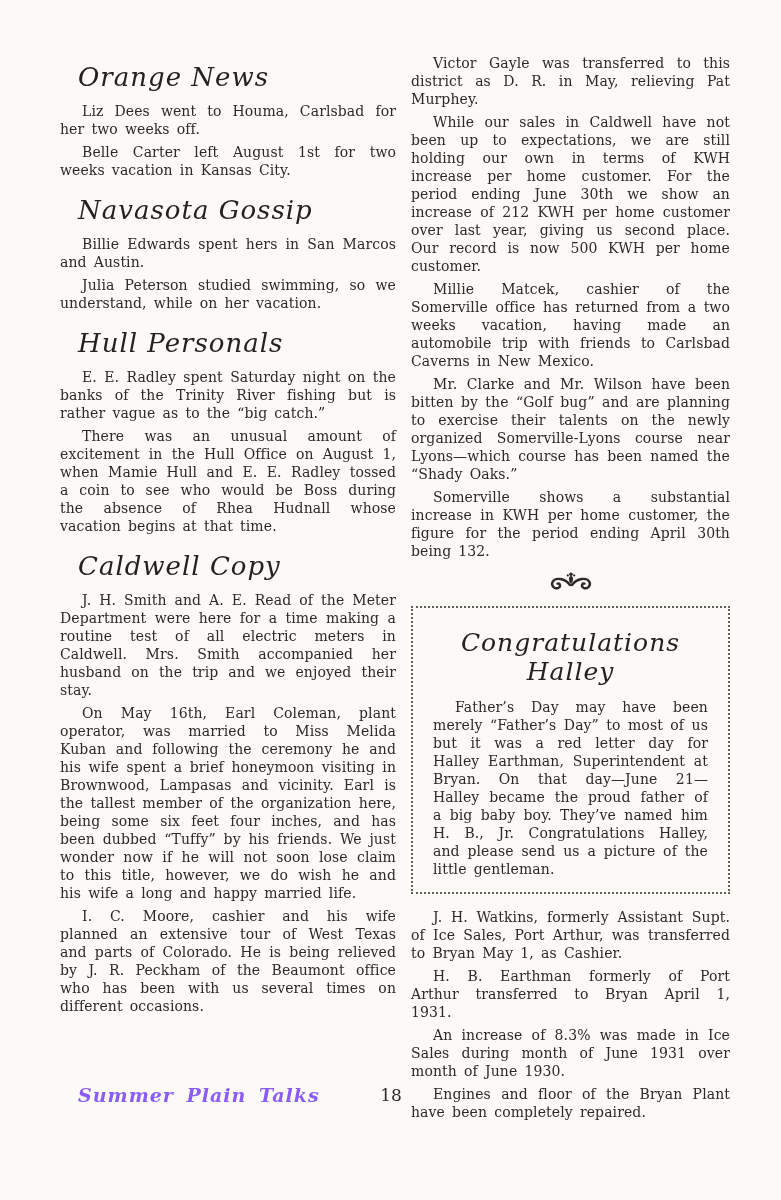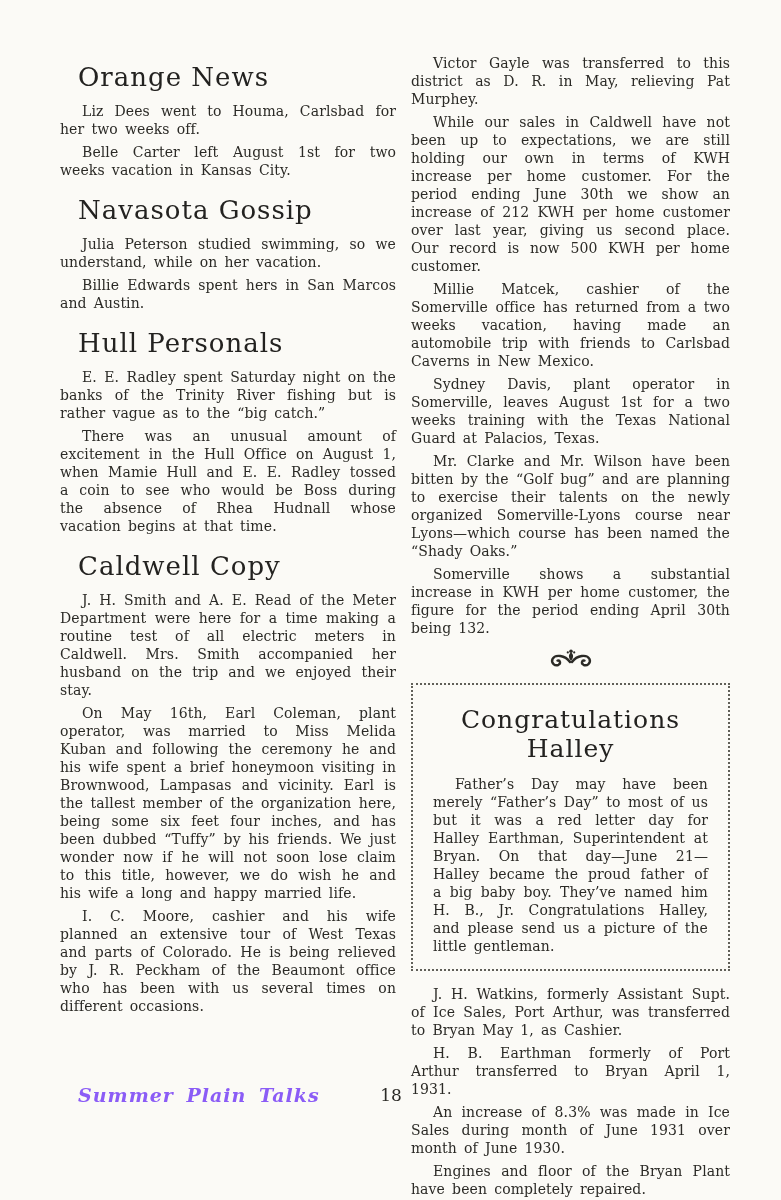--- a/index.html
+++ b/index.html
@@ -24,20 +24,21 @@
     font-size:14px;
     line-height:18px;
     text-align:justify;
     text-indent:22px;
     word-spacing:2.6px;
     letter-spacing:0.1px;
   }
   .col p:last-child{margin-bottom:0;}
   .section{margin-bottom:6px;}
   .heading{
+    font-style:italic;
     font-weight:normal;
     font-size:26px;
     letter-spacing:1px;
     margin:16px 0 10px 18px;
     color:#232220;
   }
   .section:first-child .heading{margin-top:8px;}
   .ornament{
     text-align:center;
     margin:12px 0 6px 0;
@@ -83,22 +84,22 @@
     <div class="col left">
 
       <div class="section">
         <h2 class="heading">Orange News</h2>
         <p>Liz Dees went to Houma, Carlsbad for her two weeks off.</p>
         <p>Belle Carter left August 1st for two weeks vacation in Kansas City.</p>
       </div>
 
       <div class="section">
         <h2 class="heading">Navasota Gossip</h2>
+        <p>Billie Edwards spent hers in San Marcos and Austin.</p>
         <p>Julia Peterson studied swimming, so we understand, while on her vacation.</p>
-        <p>Billie Edwards spent hers in San Marcos and Austin.</p>
       </div>
 
       <div class="section">
         <h2 class="heading">Hull Personals</h2>
         <p>E. E. Radley spent Saturday night on the banks of the Trinity River fishing but is rather vague as to the “big catch.”</p>
         <p>There was an unusual amount of excitement in the Hull Office on August 1, when Mamie Hull and E. E. Radley tossed a coin to see who would be Boss during the absence of Rhea Hudnall whose vacation begins at that time.</p>
       </div>
 
       <div class="section">
         <h2 class="heading">Caldwell Copy</h2>
@@ -107,21 +108,20 @@
         <p>I. C. Moore, cashier and his wife planned an extensive tour of West Texas and parts of Colorado. He is being relieved by J. R. Peckham of the Beaumont office who has been with us several times on different occasions.</p>
       </div>
 
     </div>
 
     <div class="col right">
 
       <p>Victor Gayle was transferred to this district as D. R. in May, relieving Pat Murphey.</p>
       <p>While our sales in Caldwell have not been up to expectations, we are still holding our own in terms of KWH increase per home customer. For the period ending June 30th we show an increase of 212 KWH per home customer over last year, giving us second place. Our record is now 500 KWH per home customer.</p>
       <p>Millie Matcek, cashier of the Somerville office has returned from a two weeks vacation, having made an automobile trip with friends to Carlsbad Caverns in New Mexico.</p>
-      <p>Sydney Davis, plant operator in Somerville, leaves August 1st for a two weeks training with the Texas National Guard at Palacios, Texas.</p>
       <p>Mr. Clarke and Mr. Wilson have been bitten by the “Golf bug” and are planning to exercise their talents on the newly organized Somerville-Lyons course near Lyons—which course has been named the “Shady Oaks.”</p>
       <p>Somerville shows a substantial increase in KWH per home customer, the figure for the period ending April 30th being 132.</p>
 
       <div class="ornament">
         <svg width="46" height="22" viewBox="0 0 46 22" aria-hidden="true">
           <g fill="none" stroke="#2b2a26" stroke-width="2.4" stroke-linecap="round">
             <path d="M22,13 C17,6 7,5 4.5,10 C2.8,14 7,17.5 10.5,15.8 C13,14.5 12.3,11 9.5,11.6"></path>
             <path d="M24,13 C29,6 39,5 41.5,10 C43.2,14 39,17.5 35.5,15.8 C33,14.5 33.7,11 36.5,11.6"></path>
           </g>
           <path d="M23,12 C20.5,9 20,5.5 23,3.5 C26,5.5 25.5,9 23,12 Z" fill="#2b2a26"></path>

